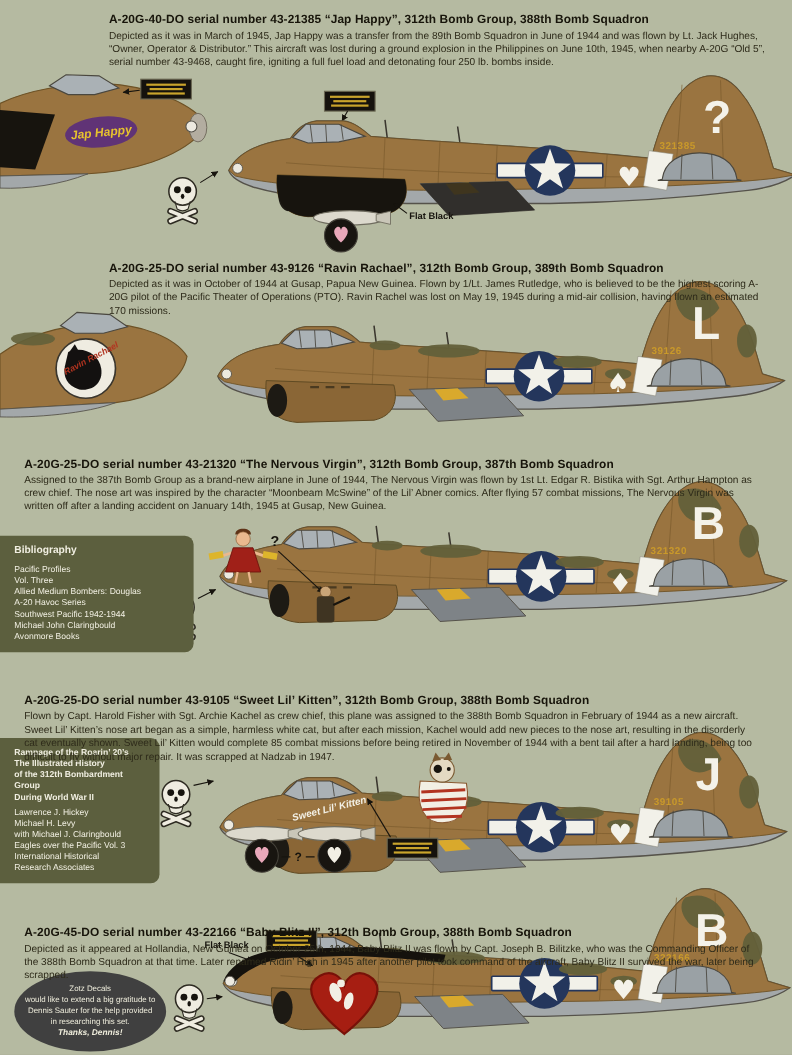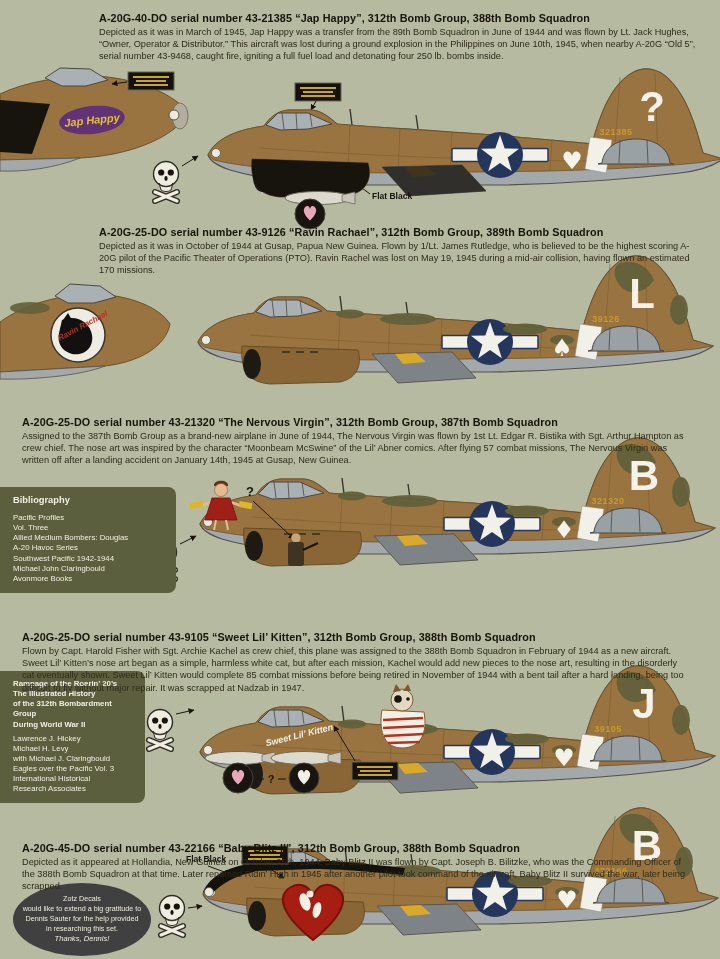--- a/index.html
+++ b/index.html
@@ -3,34 +3,34 @@
 <meta charset="utf-8">
 <style>
   html,body{margin:0;padding:0;background:#8e937e;}
   #page{position:relative;width:720px;height:959px;background:#b5baa1;overflow:hidden;
         font-family:"Liberation Sans",sans-serif;}
   .sec-text{position:absolute;z-index:3;color:#2a2817;}
   .sec-title{font-weight:bold;font-size:10.8px;color:#17140a;margin:0 0 2px 0;letter-spacing:.1px;}
   .sec-body{font-size:9.2px;line-height:1.33;margin:0;color:#2e2b1a;}
   .t1,.t2{left:99px;width:606px;}
   .t3,.t4,.t5{left:22px;width:668px;}
-  .t1{top:12px;} .t2{top:226px;} .t3{top:416px;} .t4{top:631px;} .t5{top:842px;}
+  .t1{top:12px;} .t2{top:238px;} .t3{top:416px;} .t4{top:631px;} .t5{top:842px;}
   svg.row{position:absolute;left:0;z-index:1;}
   #svg1{top:58px;} #svg2{top:238px;} #svg3{top:416px;} #svg4{top:638px;} #svg5{top:796px;}
   .infobox{position:absolute;z-index:2;background:#5c5f3e;color:#f1efe2;
            border-radius:0 8px 8px 0;padding:8px 8px 9px 13px;box-sizing:border-box;}
   #biblio{left:0;top:487px;width:176px;min-height:98px;}
   #rampage{left:0;top:671px;width:145px;min-height:118px;}
   .box-title{font-size:9.3px;font-weight:bold;margin:0 0 8px 0;}
   .box-line{font-size:7.8px;line-height:1.3;}
   .box-line.b{font-weight:bold;}
   #thanks{position:absolute;z-index:2;left:13px;top:883px;width:138px;height:73px;
           background:#404040;border-radius:50%;color:#efeddc;display:flex;flex-direction:column;
           justify-content:center;text-align:center;font-size:7.2px;line-height:1.4;}
-  #thanks .sig{font-weight:normal;font-style:italic;font-size:7.6px;}
+  #thanks .sig{font-weight:bold;font-style:italic;font-size:7.6px;}
   
   .tail-code{font-family:"Liberation Sans",sans-serif;font-weight:bold;font-size:42px;
              fill:#f4f2e9;text-anchor:middle;}
   .tail-serial{font-family:"Liberation Sans",sans-serif;font-weight:bold;font-size:9px;
                fill:#c9992a;letter-spacing:.5px;text-anchor:middle;}
   .suit{font-family:"DejaVu Sans",sans-serif;font-size:24px;fill:#f4f2e9;text-anchor:middle;}
   .callout-label{font-family:"Liberation Sans",sans-serif;font-weight:bold;font-size:8.5px;fill:#17140e;}
   .q-label{font-family:"Liberation Sans",sans-serif;font-weight:bold;font-size:13px;fill:#17140e;text-anchor:middle;}
   .script-art{font-family:"Liberation Sans",sans-serif;font-style:italic;font-weight:bold;fill:#f2efe4;}
   .co{stroke:#17140e;stroke-width:1;fill:none;}

